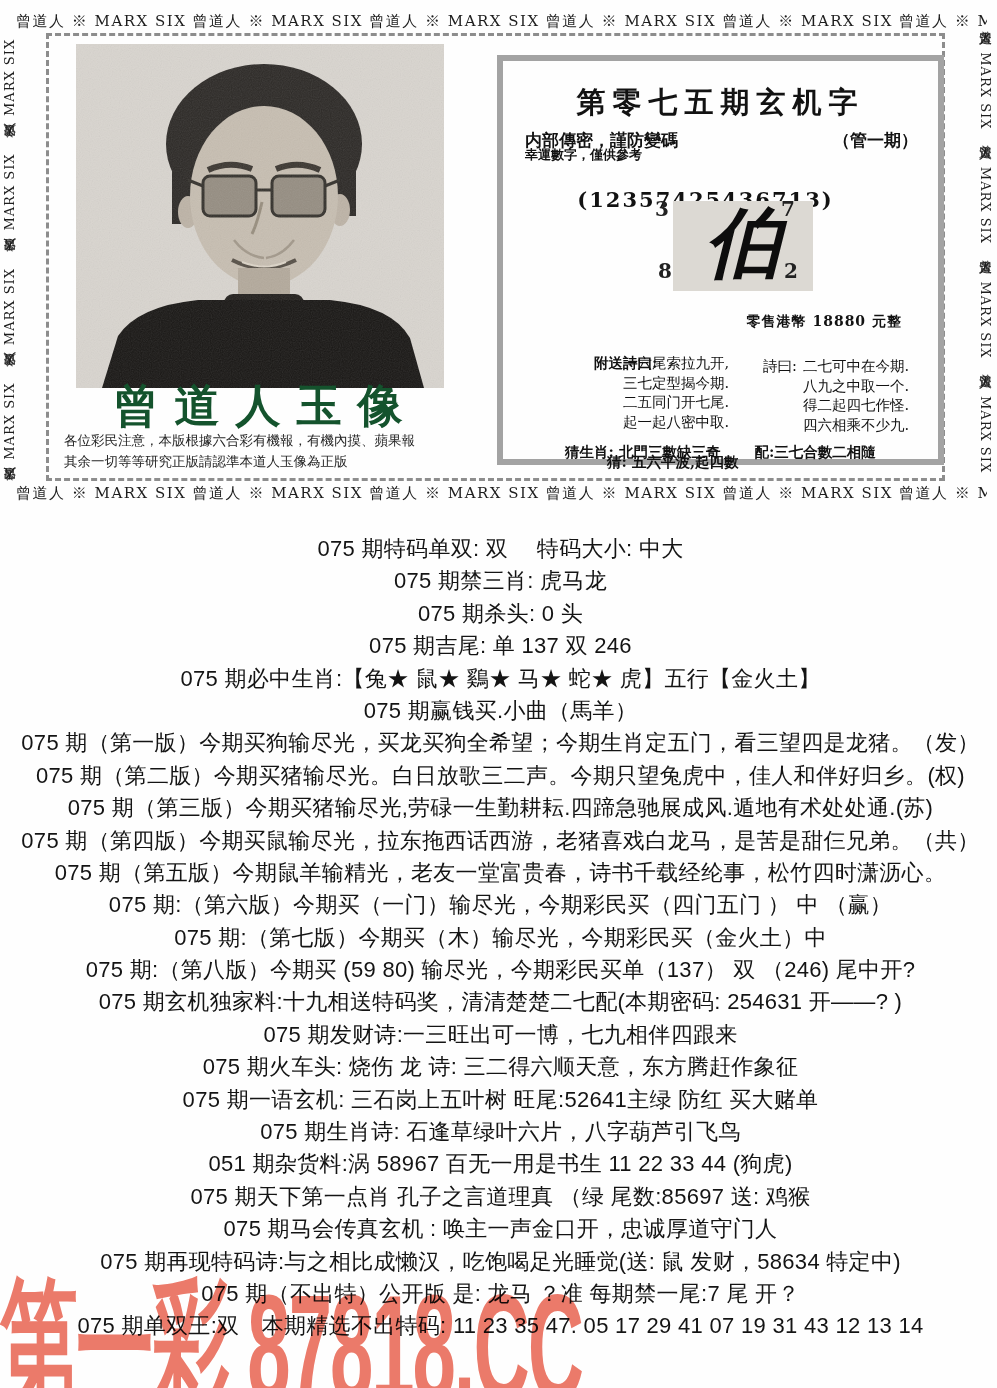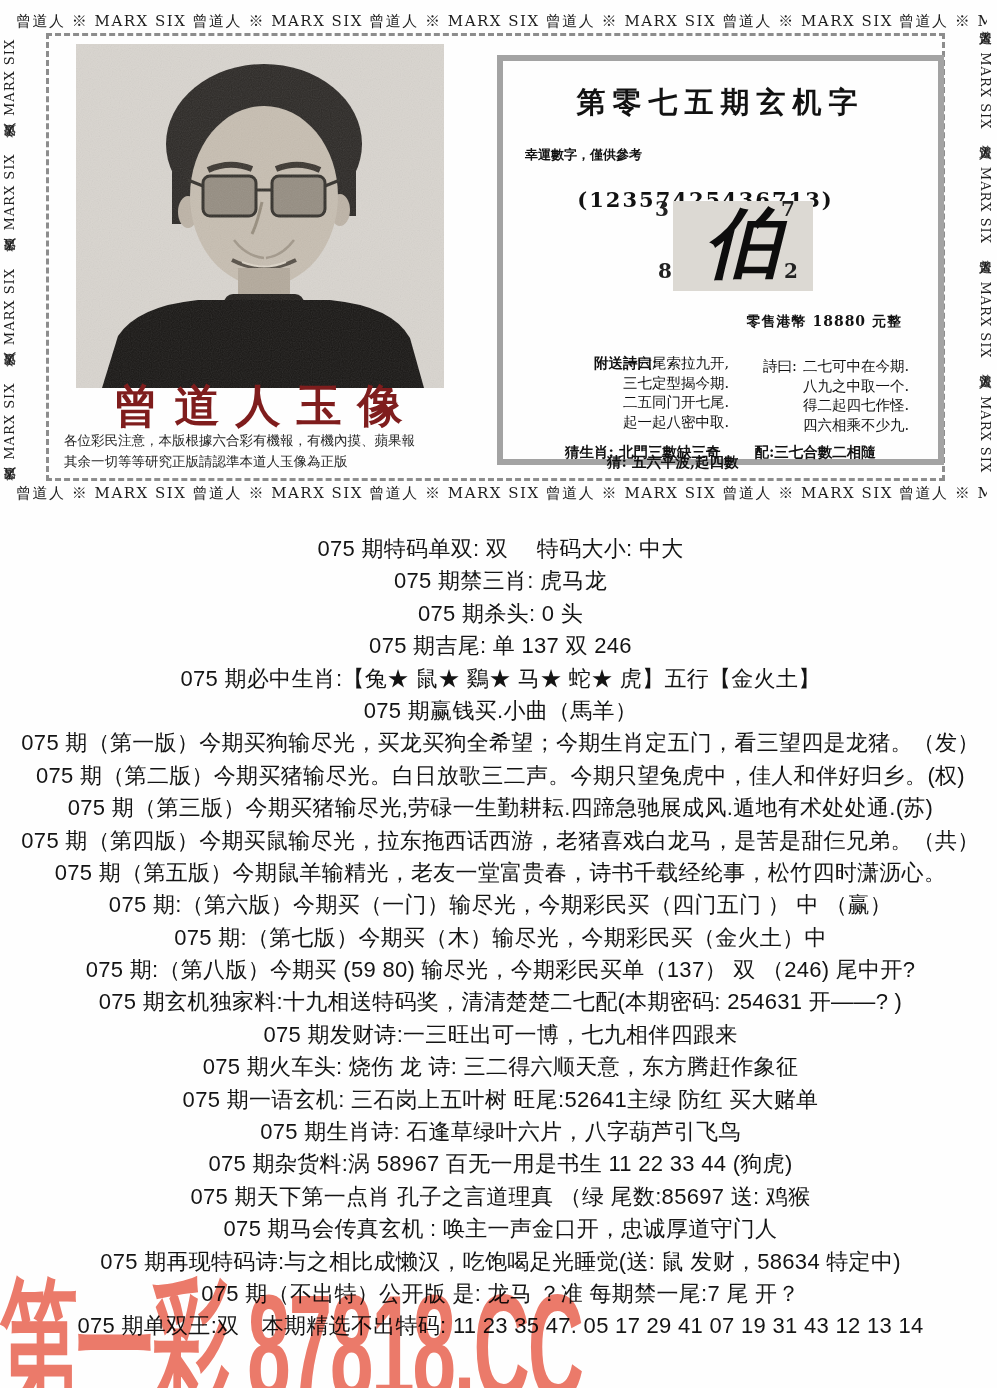--- a/index.html
+++ b/index.html
@@ -27,21 +27,21 @@
   
   .frame{
     position:absolute;left:46px;top:33px;width:899px;height:448px;
     border:3px dashed #8d8d8d;box-sizing:border-box;
   }
   
   .photo{position:absolute;left:76px;top:44px;width:368px;height:344px;}
   .caption{
     position:absolute;left:64px;top:376px;width:404px;text-align:center;
     font-family:Liberation Mono, monospace;font-weight:bold;font-size:45px;
-    letter-spacing:16px;color:#7f1d1d;white-space:nowrap;
+    letter-spacing:16px;color:#14532d;white-space:nowrap;
   }
   .note{
     position:absolute;left:64px;top:430px;width:430px;
     font-family:"DejaVu Serif",serif;font-size:13.5px;line-height:21px;color:#242424;
   }
   
   .ibox{
     position:absolute;left:497px;top:55px;width:447px;height:410px;
     border:6px solid #a3a3a3;box-sizing:border-box;
     font-family:"DejaVu Serif",serif;color:#121212;
@@ -139,20 +139,24 @@
   </svg>
 
   <div class="caption">曾道人玉像</div>
   <div class="note">
     <div>各位彩民注意，本版根據六合彩有機報，有機內摸、蘋果報</div>
     <div>其余一切等等研究正版請認準本道人玉像為正版</div>
   </div>
 
   <div class="ibox">
     <div class="ibox-title">第零七五期玄机字</div>
+    <div class="ibox-row1">
+      <span>内部傳密，謹防變碼</span>
+      <span>（管一期）</span>
+    </div>
     <div class="ibox-row2">幸運數字，僅供參考</div>
     <div class="ibox-nums">(12357425436713)</div>
     <div class="charwrap">
       <div class="gray"></div>
       <span class="corner tl">3</span>
       <span class="corner tr">7</span>
       <span class="corner bl">8</span>
       <span class="corner br">2</span>
       <div class="bigchar">伯</div>
     </div>
@@ -191,21 +195,21 @@
     <div class="ln">075 期（第四版）今期买鼠输尽光，拉东拖西话西游，老猪喜戏白龙马，是苦是甜仨兄弟。（共）</div>
     <div class="ln">075 期（第五版）今期鼠羊输精光，老友一堂富贵春，诗书千载经纶事，松竹四时潇沥心。</div>
     <div class="ln">075 期:（第六版）今期买（一门）输尽光，今期彩民买（四门五门 ） 中 （赢）</div>
     <div class="ln">075 期:（第七版）今期买（木）输尽光，今期彩民买（金火土）中</div>
     <div class="ln">075 期:（第八版）今期买 (59 80) 输尽光，今期彩民买单（137） 双 （246) 尾中开?</div>
     <div class="ln">075 期玄机独家料:十九相送特码奖，清清楚楚二七配(本期密码: 254631  开——? )</div>
     <div class="ln">075 期发财诗:一三旺出可一博，七九相伴四跟来</div>
     <div class="ln">075 期火车头: 烧伤 龙 诗: 三二得六顺天意，东方腾赶作象征</div>
     <div class="ln">075 期一语玄机:  三石岗上五叶树 旺尾:52641主绿  防红 买大赌单</div>
     <div class="ln">075 期生肖诗: 石逢草绿叶六片，八字葫芦引飞鸟</div>
-    <div class="ln">075 期杂货料:涡  58967  百无一用是书生 11 22 33 44 (狗虎)</div>
+    <div class="ln">051 期杂货料:涡  58967  百无一用是书生 11 22 33 44 (狗虎)</div>
     <div class="ln">075 期天下第一点肖  孔子之言道理真 （绿  尾数:85697 送: 鸡猴</div>
     <div class="ln">075 期马会传真玄机 : 唤主一声金口开，忠诚厚道守门人</div>
     <div class="ln">075 期再现特码诗:与之相比成懒汉，吃饱喝足光睡觉(送: 鼠 发财，58634 特定中)</div>
     <div class="ln">075 期（不出特）公开版 是:  龙马 ？准 每期禁一尾:7 尾 开？</div>
     <div class="ln">075 期单双王:双　本期精选不出特码: 11 23 35 47. 05 17 29 41 07 19 31 43 12 13 14</div>
   </div>
 
   <div class="watermark">第一彩 87818.CC</div>
 
 </div>

